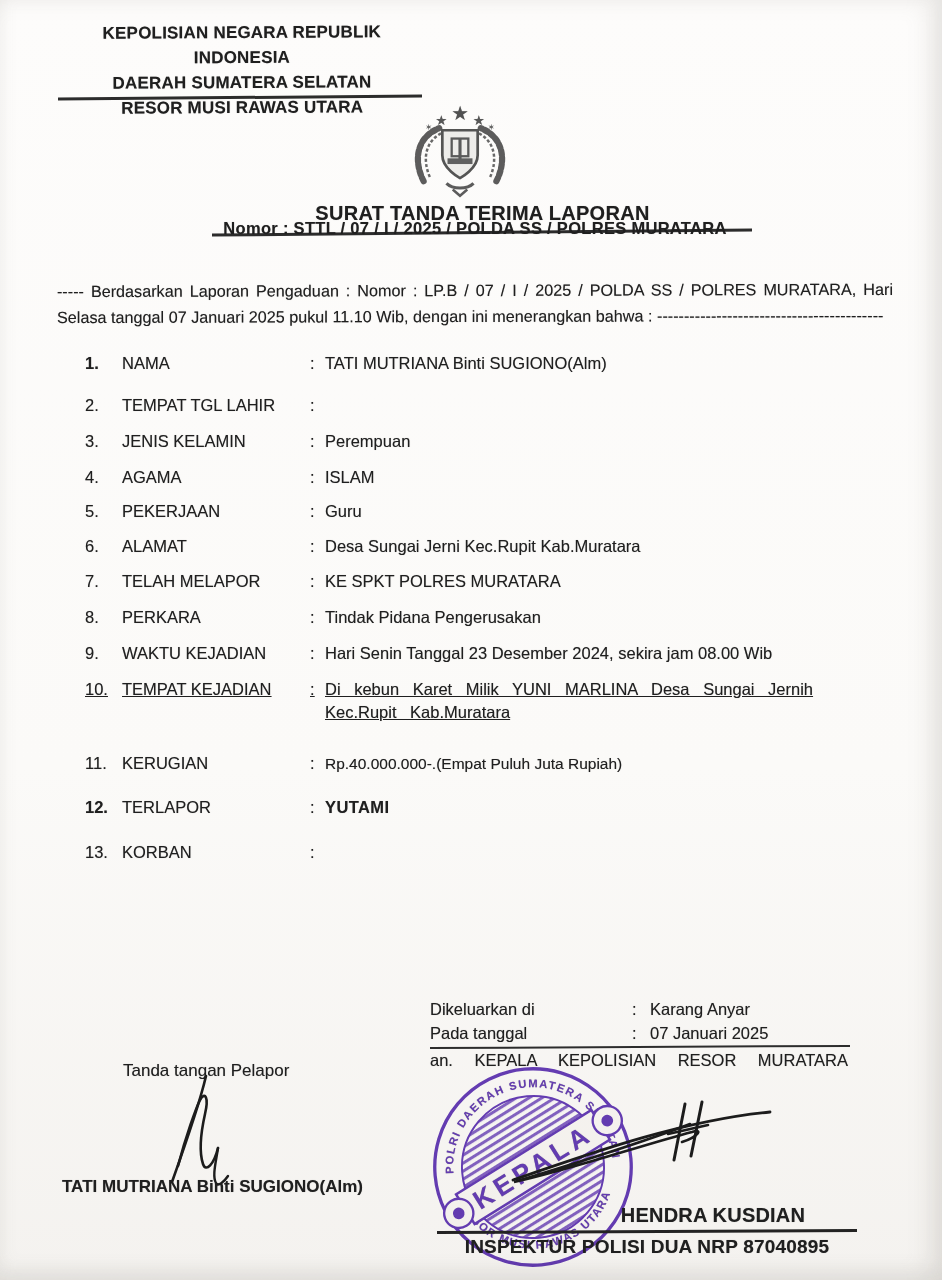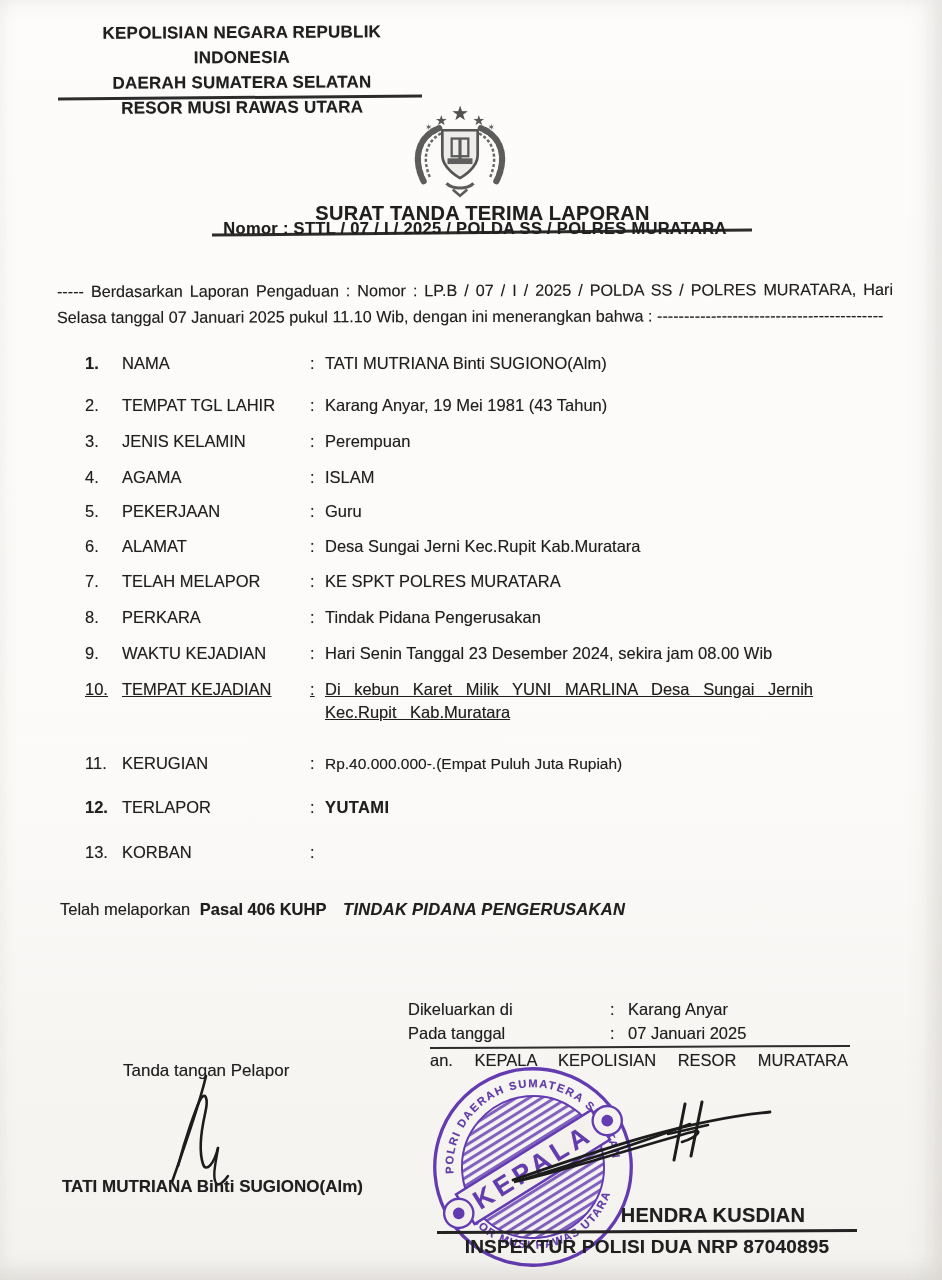--- a/index.html
+++ b/index.html
@@ -37,21 +37,21 @@
   .fcolon{width:15px;}
   .fvalue{flex:1;}
   .frow:nth-child(10) .fvalue{white-space:pre-line;word-spacing:9px;}
   .frow:nth-child(11) .fvalue{font-size:15.5px;}
   .frow:nth-child(12) .fvalue{font-weight:bold;letter-spacing:.4px;}
   
   .statement{left:60px;top:900px;width:820px;font-size:16.5px;}
   .statement .b{font-weight:bold;}
   .statement .bi{font-weight:bold;font-style:italic;margin-left:12px;letter-spacing:.3px;}
   
-  .issue{left:408px;top:997px;width:422px;font-size:16.5px;line-height:24px;}
+  .issue{left:430px;top:997px;width:422px;font-size:16.5px;line-height:24px;}
   .irow{display:flex;}
   .ilabel{width:202px;}
   .icolon{width:18px;}
   .issue-line{left:430px;top:1046px;width:420px;height:2.4px;background:#2c2c2c;transform:rotate(-.3deg);}
   .an-line{left:430px;top:1051px;width:418px;font-size:16.5px;text-align:justify;text-align-last:justify;}
   .ka{left:430px;top:1074px;width:418px;text-align:center;font-size:16.5px;}
   .officer-name{left:513px;top:1204px;width:400px;text-align:center;font-weight:bold;font-size:20px;letter-spacing:.2px;}
   .name-line{left:437px;top:1230px;width:420px;height:3px;background:#232323;transform:rotate(-.3deg);}
   .officer-rank{left:433px;top:1236px;width:428px;text-align:center;font-weight:800;font-size:19px;letter-spacing:.2px;}
   
@@ -102,21 +102,20 @@
     <div class="frow">
       <span class="fno">1.</span>
       <span class="flabel">NAMA</span>
       <span class="fcolon">:</span>
       <span class="fvalue">TATI MUTRIANA Binti SUGIONO(Alm)</span>
     </div>
     <div class="frow">
       <span class="fno">2.</span>
       <span class="flabel">TEMPAT TGL LAHIR</span>
       <span class="fcolon">:</span>
-      <span class="fvalue">Karang Anyar, 19 Mei 1981 (43 Tahun)</span>
     </div>
     <div class="frow">
       <span class="fno">3.</span>
       <span class="flabel">JENIS KELAMIN</span>
       <span class="fcolon">:</span>
       <span class="fvalue">Perempuan</span>
     </div>
     <div class="frow">
       <span class="fno">4.</span>
       <span class="flabel">AGAMA</span>
@@ -172,25 +171,20 @@
       <span class="fcolon">:</span>
       <span class="fvalue">YUTAMI</span>
     </div>
     <div class="frow">
       <span class="fno">13.</span>
       <span class="flabel">KORBAN</span>
       <span class="fcolon">:</span>
     </div>
   </div>
 
-  <div class="abs statement">
-    <span>Telah melaporkan</span>
-    <span class="b" style="margin-left:5px;">Pasal 406 KUHP</span>
-    <span class="bi">TINDAK PIDANA PENGERUSAKAN</span>
-  </div>
 
   <div class="abs issue">
     <div class="irow">
       <span class="ilabel">Dikeluarkan di</span>
       <span class="icolon">:</span>
       <span>Karang Anyar</span>
     </div>
     <div class="irow">
       <span class="ilabel">Pada tanggal</span>
       <span class="icolon">:</span>

